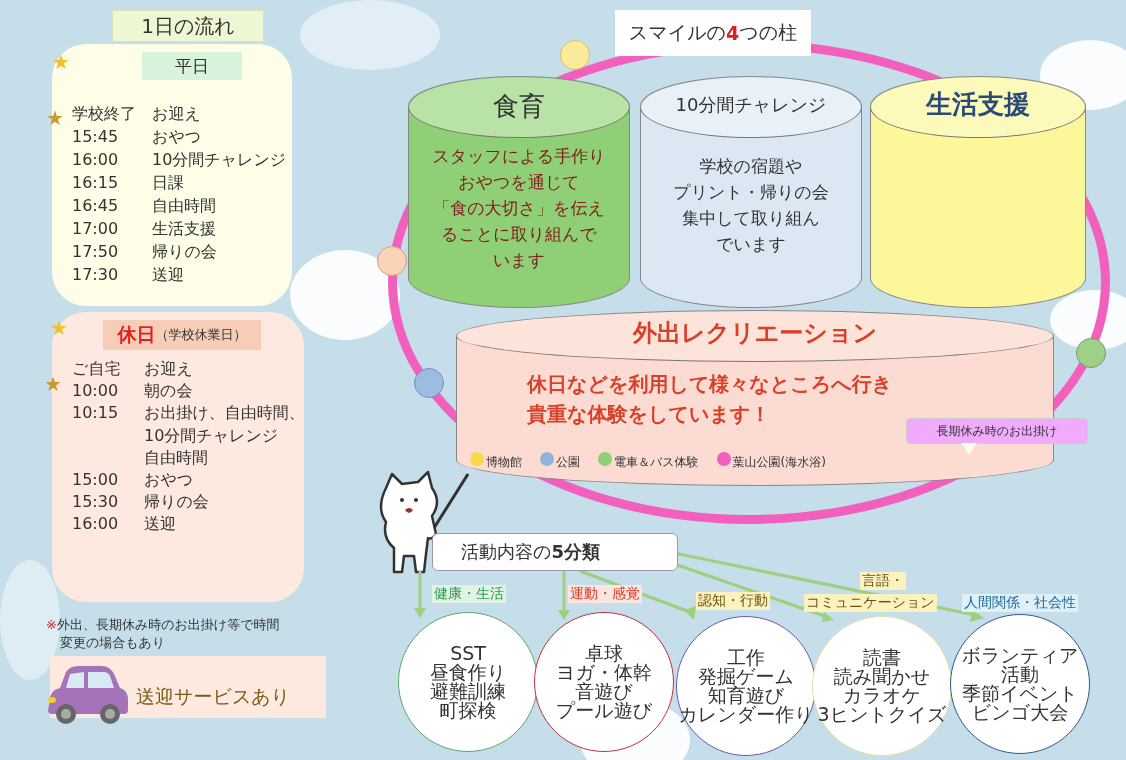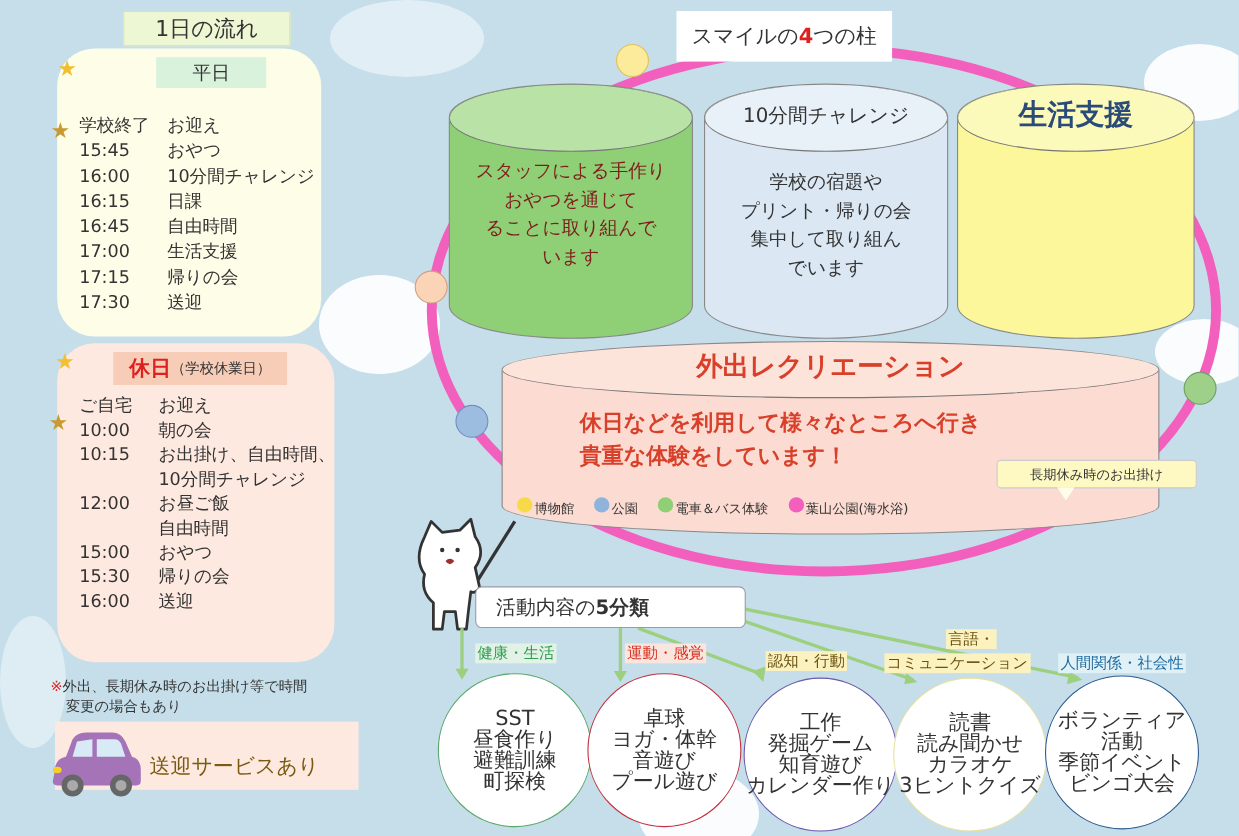--- a/index.html
+++ b/index.html
@@ -35,26 +35,26 @@
 .cyl-head{position:absolute;left:0;right:0;text-align:center}
 .cyl-body{position:absolute;left:0;right:0;text-align:center}
 .c1{left:408px;top:76px;width:222px;height:232px;background:#8fcf76}
 .c1 .cyl-top{background:#b9e3a6}
 .c2{left:640px;top:76px;width:222px;height:232px;background:#dbe8f4}
 .c2 .cyl-top{background:#e8f0f8}
 .c3{left:870px;top:76px;width:216px;height:232px;background:#fbf79a}
 .c3 .cyl-top{background:#fcfaba}
 .c4{left:456px;top:310px;width:598px;height:176px;background:#fcdcd2;border-radius:50%/26px}
 .c4 .cyl-top{height:52px;background:#fce4db}
-.bubble{position:absolute;left:906px;top:418px;width:182px;height:26px;background:#fef9c3;border:1px solid #ccc;border-radius:4px;font-size:12px;display:flex;align-items:center;justify-content:center;color:#333}
+.bubble{position:absolute;left:906px;top:418px;width:182px;height:26px;background:#f0abfc;border:1px solid #ccc;border-radius:4px;font-size:12px;display:flex;align-items:center;justify-content:center;color:#333}
 .bubble:after{content:"";position:absolute;left:54px;bottom:-12px;border-left:8px solid transparent;border-right:8px solid transparent;border-top:12px solid #fdfde8}
 .places{position:absolute;left:470px;top:454px;display:flex;gap:18px;font-size:12px;color:#333}
 .places .p{display:flex;align-items:flex-start}
 .dot{width:14px;height:14px;border-radius:50%;margin-top:-2px;margin-right:2px}
-.cat-title{position:absolute;left:432px;top:533px;width:246px;height:38px;background:#fff;border:1px solid #99a;border-radius:6px;display:flex;align-items:center;padding-left:18px;font-size:18px;color:#333}
+.cat-title{position:absolute;left:432px;top:533px;width:246px;height:38px;background:#fff;border:1px solid #99a;border-radius:6px;display:flex;align-items:center;padding-left:28px;font-size:18px;color:#333}
 .cat-title b{font-weight:bold}
 .cat-label{position:absolute;font-size:14px;padding:0 2px}
 .circle{position:absolute;width:140px;height:140px;border-radius:50%;background:#fff;border:1px solid;display:flex;align-items:center;justify-content:center;text-align:center;font-size:19px;line-height:19px;color:#333;white-space:pre-line}
 svg.lines{position:absolute;left:0;top:0}
 </style>
 </head>
 <body>
 
 <div class="cloud" style="left:300px;top:0;width:140px;height:70px;background:#e4f0f6"></div>
 <div class="cloud" style="left:1040px;top:40px;width:100px;height:70px"></div>
@@ -89,21 +89,21 @@
     </div>
   <div class="row">
       <span class="t">16:45</span>
       <span>自由時間</span>
     </div>
   <div class="row">
       <span class="t">17:00</span>
       <span>生活支援</span>
     </div>
   <div class="row">
-      <span class="t">17:15</span>
+      <span class="t">17:50</span>
       <span>帰りの会</span>
     </div>
   <div class="row">
       <span class="t">17:30</span>
       <span>送迎</span>
     </div>
 </div>
 
 <div class="card card-holiday"></div>
 <div class="tag tag-holiday">
@@ -122,24 +122,20 @@
       <span class="t">10:00</span>
       <span>朝の会</span>
     </div>
   <div class="row">
       <span class="t">10:15</span>
       <span>お出掛け、自由時間、</span>
     </div>
   <div class="row">
       <span class="t"></span>
       <span>10分間チャレンジ</span>
-    </div>
-  <div class="row">
-      <span class="t">12:00</span>
-      <span>お昼ご飯</span>
     </div>
   <div class="row">
       <span class="t"></span>
       <span>自由時間</span>
     </div>
   <div class="row">
       <span class="t">15:00</span>
       <span>おやつ</span>
     </div>
   <div class="row">
@@ -177,23 +173,25 @@
 <div class="bead" style="left:1076px;top:338px;background:#9ed08a;border:1px solid #70a060"></div>
 
 <div class="pillars-title">
   <span>スマイルの</span>
     <span class="four">4</span>
     <span>つの柱</span>
 </div>
 
 <div class="cyl c1">
   <div class="cyl-top"></div>
+  <div class="cyl-head" style="top:12px;font-size:26px;color:#333">食育</div>
   <div class="cyl-body" style="top:66px;font-size:17px;line-height:26px;color:#7f1d1d">
     <div>スタッフによる手作り</div>
     <div>おやつを通じて</div>
+    <div>「食の大切さ」を伝え</div>
     <div>ることに取り組んで</div>
     <div>います</div>
   </div>
 </div>
 
 <div class="cyl c2">
   <div class="cyl-top"></div>
   <div class="cyl-head" style="top:16px;font-size:18px;color:#333">10分間チャレンジ</div>
   <div class="cyl-body" style="top:76px;font-size:17px;line-height:26px;color:#333">
     <div>学校の宿題や</div>

